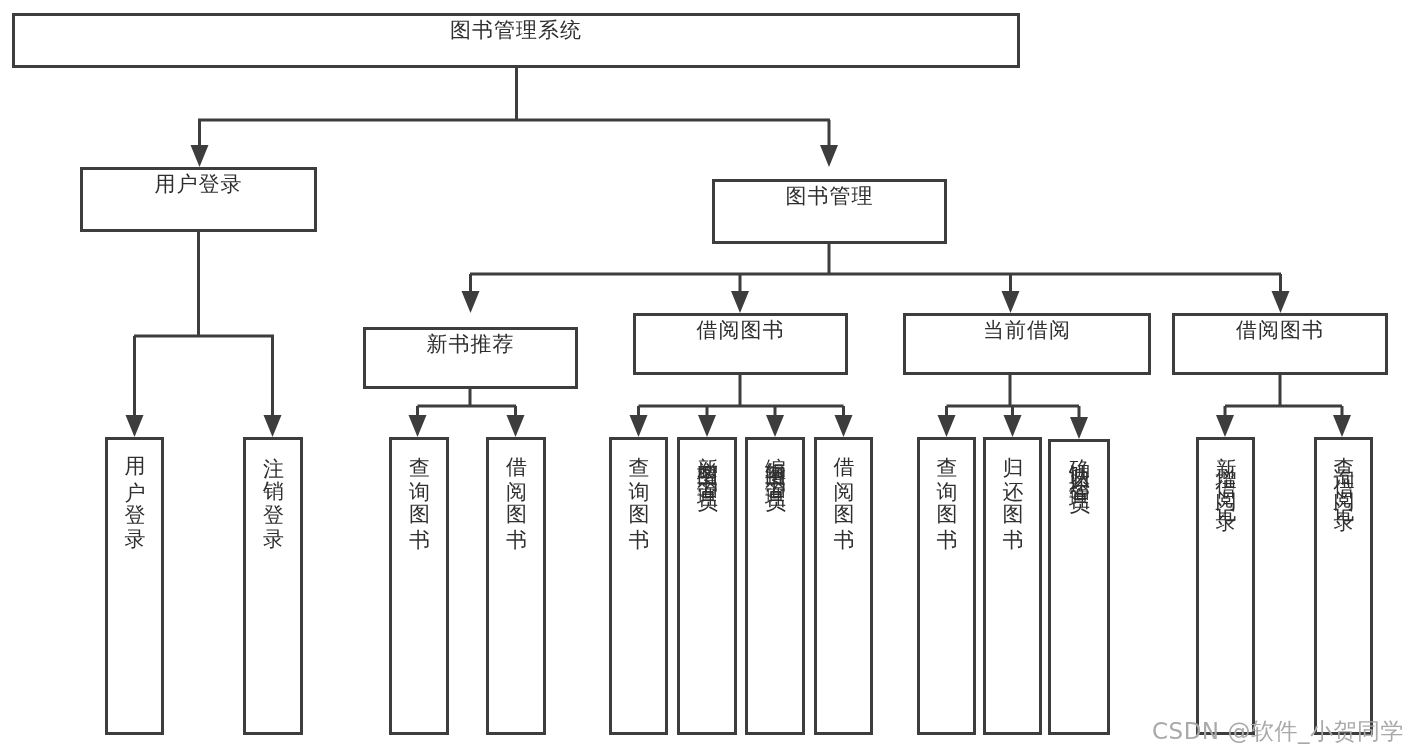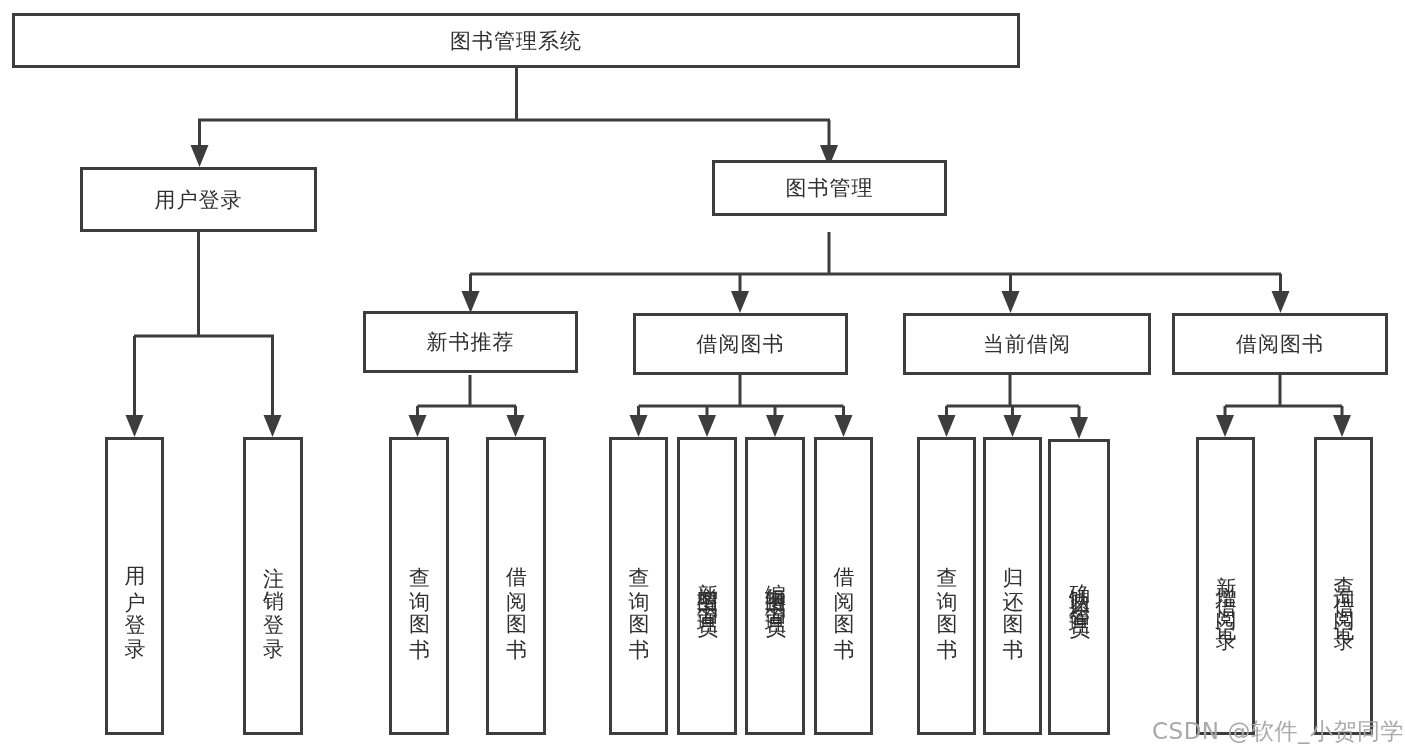--- a/index.html
+++ b/index.html
@@ -1,20 +1,20 @@
 <!DOCTYPE html>
 <html><head>
 <meta charset="utf-8">
 <style>
   html,body{margin:0;padding:0;background:#ffffff;}
   #stage{position:relative;width:1405px;height:747px;background:#ffffff;overflow:hidden;
          font-family:"DejaVu Sans",sans-serif;}
   #wires{position:absolute;left:0;top:0;z-index:0;}
   .box{position:absolute;background:#ffffff;border:3px solid #3d3d3d;box-sizing:border-box;
-       display:flex;align-items:center;justify-content:center;color:#2f2f2f;z-index:1;}
+       display:flex;align-items:flex-start;justify-content:center;color:#2f2f2f;z-index:1;}
   .h .lbl{font-size:21px;letter-spacing:1px;white-space:nowrap;}
   .v .lbl{writing-mode:vertical-rl;text-orientation:mixed;font-size:21px;line-height:1;white-space:nowrap;}
   .ls4 .lbl{letter-spacing:24px;margin-bottom:-24px;}
   .ls6 .lbl{letter-spacing:11px;margin-bottom:-11px;}
   .ls8 .lbl{letter-spacing:5px;margin-bottom:-5px;}
   .watermark{position:absolute;left:1152px;top:716px;width:250px;font-size:23px;color:#a9a9a9;
              z-index:5;white-space:nowrap;letter-spacing:0.5px;}
 </style>
 </head>
 <body>
@@ -53,25 +53,25 @@
       M1333 415 L1351 415 L1342 437 Z"></path>
   </svg>
 
   <div class="box h" style="left:12px;top:13px;width:1008px;height:55px">
     <span class="lbl">图书管理系统</span>
   </div>
 
   <div class="box h" style="left:80px;top:167px;width:237px;height:65px">
     <span class="lbl">用户登录</span>
   </div>
-  <div class="box h" style="left:712px;top:160px;width:235px;height:56px">
+  <div class="box h" style="left:712px;top:179px;width:235px;height:65px">
     <span class="lbl">图书管理</span>
   </div>
 
-  <div class="box h" style="left:363px;top:311px;width:215px;height:62px">
+  <div class="box h" style="left:363px;top:327px;width:215px;height:62px">
     <span class="lbl">新书推荐</span>
   </div>
   <div class="box h" style="left:633px;top:313px;width:215px;height:62px">
     <span class="lbl">借阅图书</span>
   </div>
   <div class="box h" style="left:903px;top:313px;width:248px;height:62px">
     <span class="lbl">当前借阅</span>
   </div>
   <div class="box h" style="left:1172px;top:313px;width:216px;height:62px">
     <span class="lbl">借阅图书</span>

